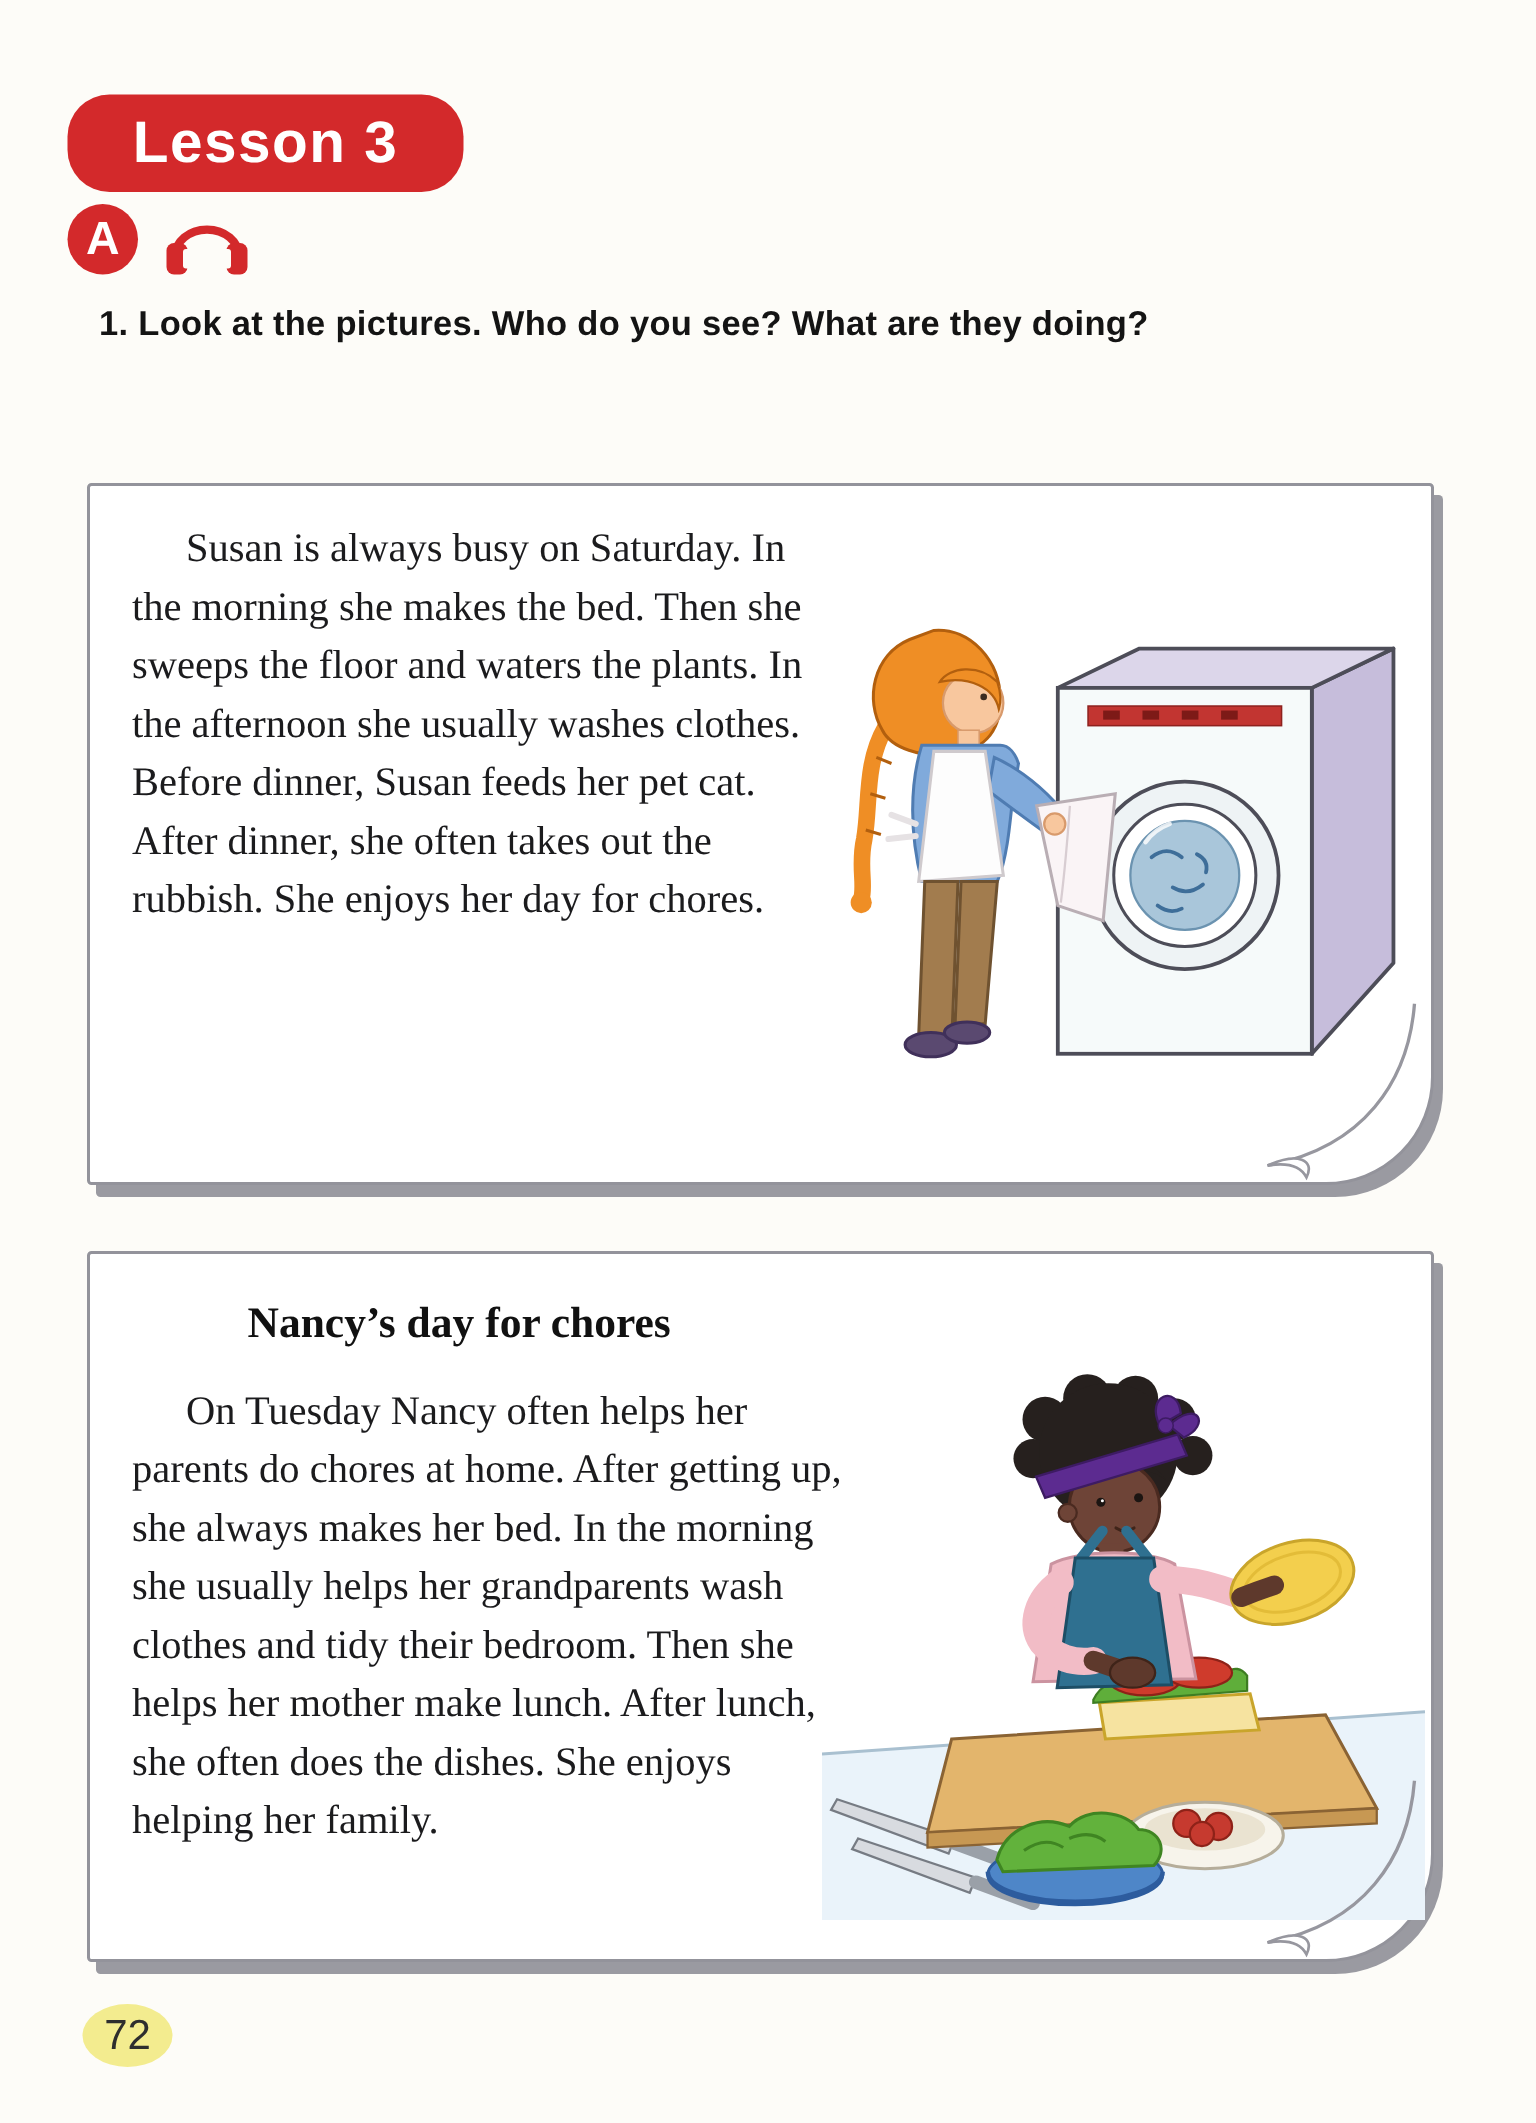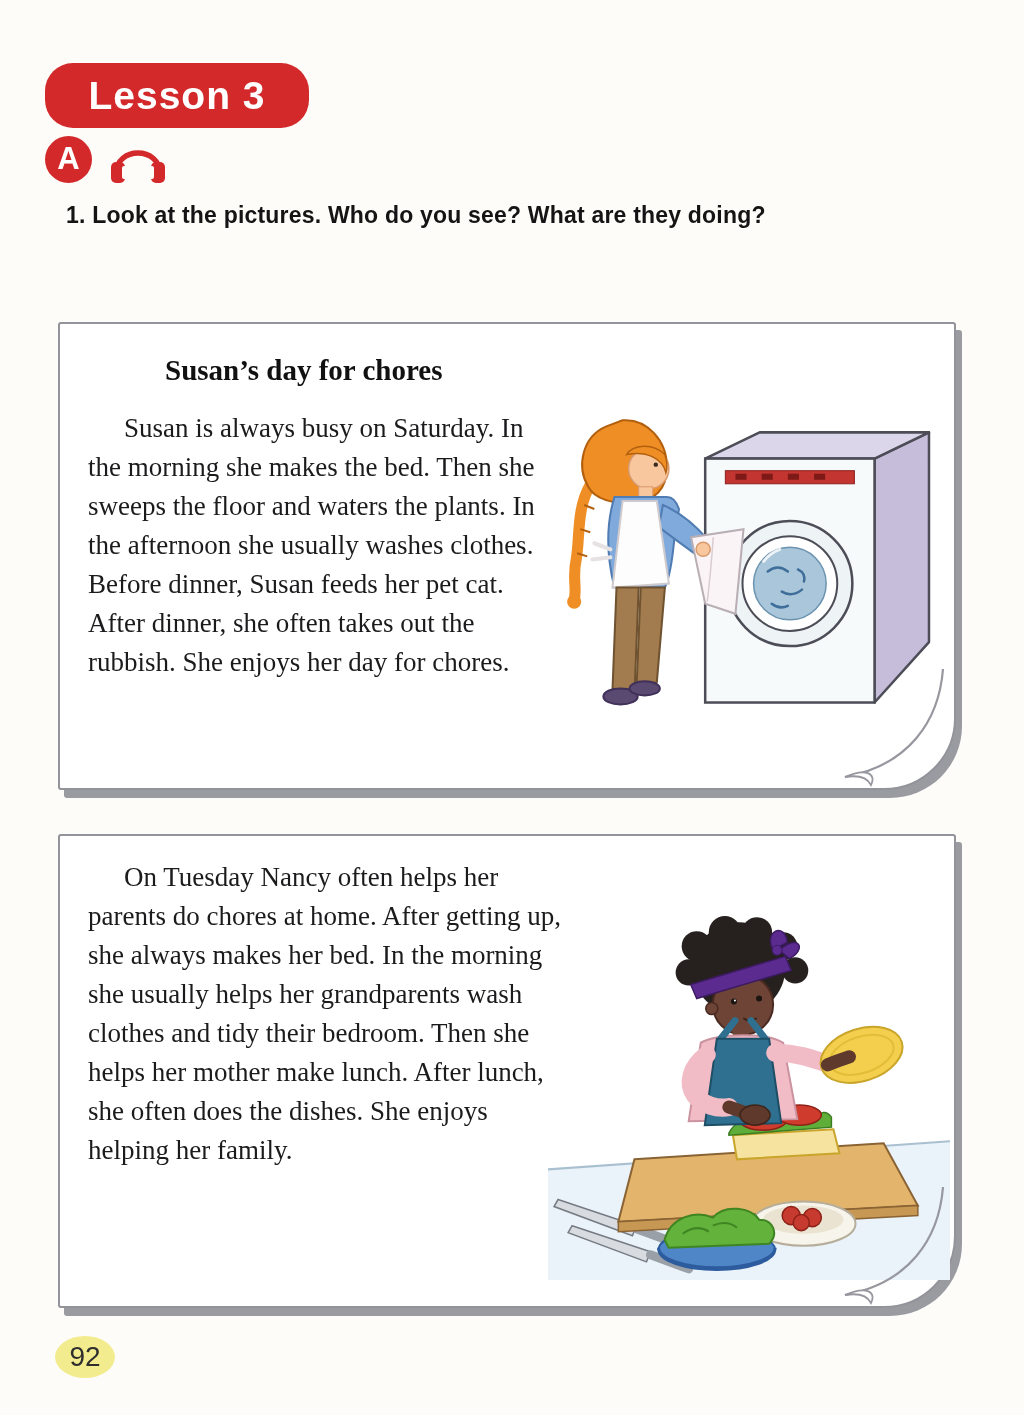--- a/index.html
+++ b/index.html
@@ -92,21 +92,20 @@
     <rect x="16" y="34" width="5" height="13" rx="2" fill="#fdfcf8"></rect>
     <rect x="43" y="34" width="5" height="13" rx="2" fill="#fdfcf8"></rect>
   </svg>
 </div>
 
 <div class="instructions">
   <div class="instruction">1. Look at the pictures. Who do you see? What are they doing?</div>
 </div>
 
 <div class="card card-susan">
-  <div class="card-title">Susan’s day for chores</div>
   <div class="card-body">Susan is always busy on Saturday. In the morning she makes the bed. Then she sweeps the floor and waters the plants. In the afternoon she usually washes clothes. Before dinner, Susan feeds her pet cat. After dinner, she often takes out the rubbish. She enjoys her day for chores.</div>
 
   <svg class="illustration illu-susan" viewBox="0 0 375 345">
 
     <g>
       <polygon points="318,58 372,32 372,240 318,300" fill="#c6bddb" stroke="#4d4d58" stroke-width="2.5" stroke-linejoin="round"></polygon>
       <polygon points="150,58 204,32 372,32 318,58" fill="#dcd6ea" stroke="#4d4d58" stroke-width="2.5" stroke-linejoin="round"></polygon>
       <rect x="150" y="58" width="168" height="242" fill="#f6fafa" stroke="#4d4d58" stroke-width="2.5"></rect>
       <rect x="170" y="70" width="128" height="13" fill="#c23531" stroke="#8e211e"></rect>
       <rect x="180" y="73" width="11" height="6" fill="#7d1a17"></rect>
@@ -143,20 +142,21 @@
     </g>
   </svg>
 
   <svg class="page-curl" viewBox="0 0 120 118">
     <path d="M112,0 C108,52 78,96 14,108" stroke="#97979f" stroke-width="2.2" fill="none"></path>
     <path d="M14,108 C34,99 46,104 40,116 C36,108 26,106 14,108 Z" fill="#ffffff" stroke="#97979f" stroke-width="1.8"></path>
   </svg>
 </div>
 
 <div class="card card-nancy">
+  <div class="card-title">Nancy’s day for chores</div>
   <div class="card-body">On Tuesday Nancy often helps her parents do chores at home. After getting up, she always makes her bed. In the morning she usually helps her grandparents wash clothes and tidy their bedroom. Then she helps her mother make lunch. After lunch, she often does the dishes. She enjoys helping her family.</div>
 
   <svg class="illustration illu-nancy" viewBox="0 0 400 372">
 
     <g>
       <polygon points="0,262 400,234 400,372 0,372" fill="#eaf3fa"></polygon>
       <path d="M0,262 L400,234" stroke="#a9c0d0" stroke-width="2" fill="none"></path>
     </g>
 
     <g>
@@ -228,14 +228,14 @@
     </g>
   </svg>
 
   <svg class="page-curl" viewBox="0 0 120 118">
     <path d="M112,0 C108,52 78,96 14,108" stroke="#97979f" stroke-width="2.2" fill="none"></path>
     <path d="M14,108 C34,99 46,104 40,116 C36,108 26,106 14,108 Z" fill="#ffffff" stroke="#97979f" stroke-width="1.8"></path>
   </svg>
 </div>
 
 <div class="page-number">
-  <span>92</span>
+  <span>72</span>
 </div>
 
 </body></html>

